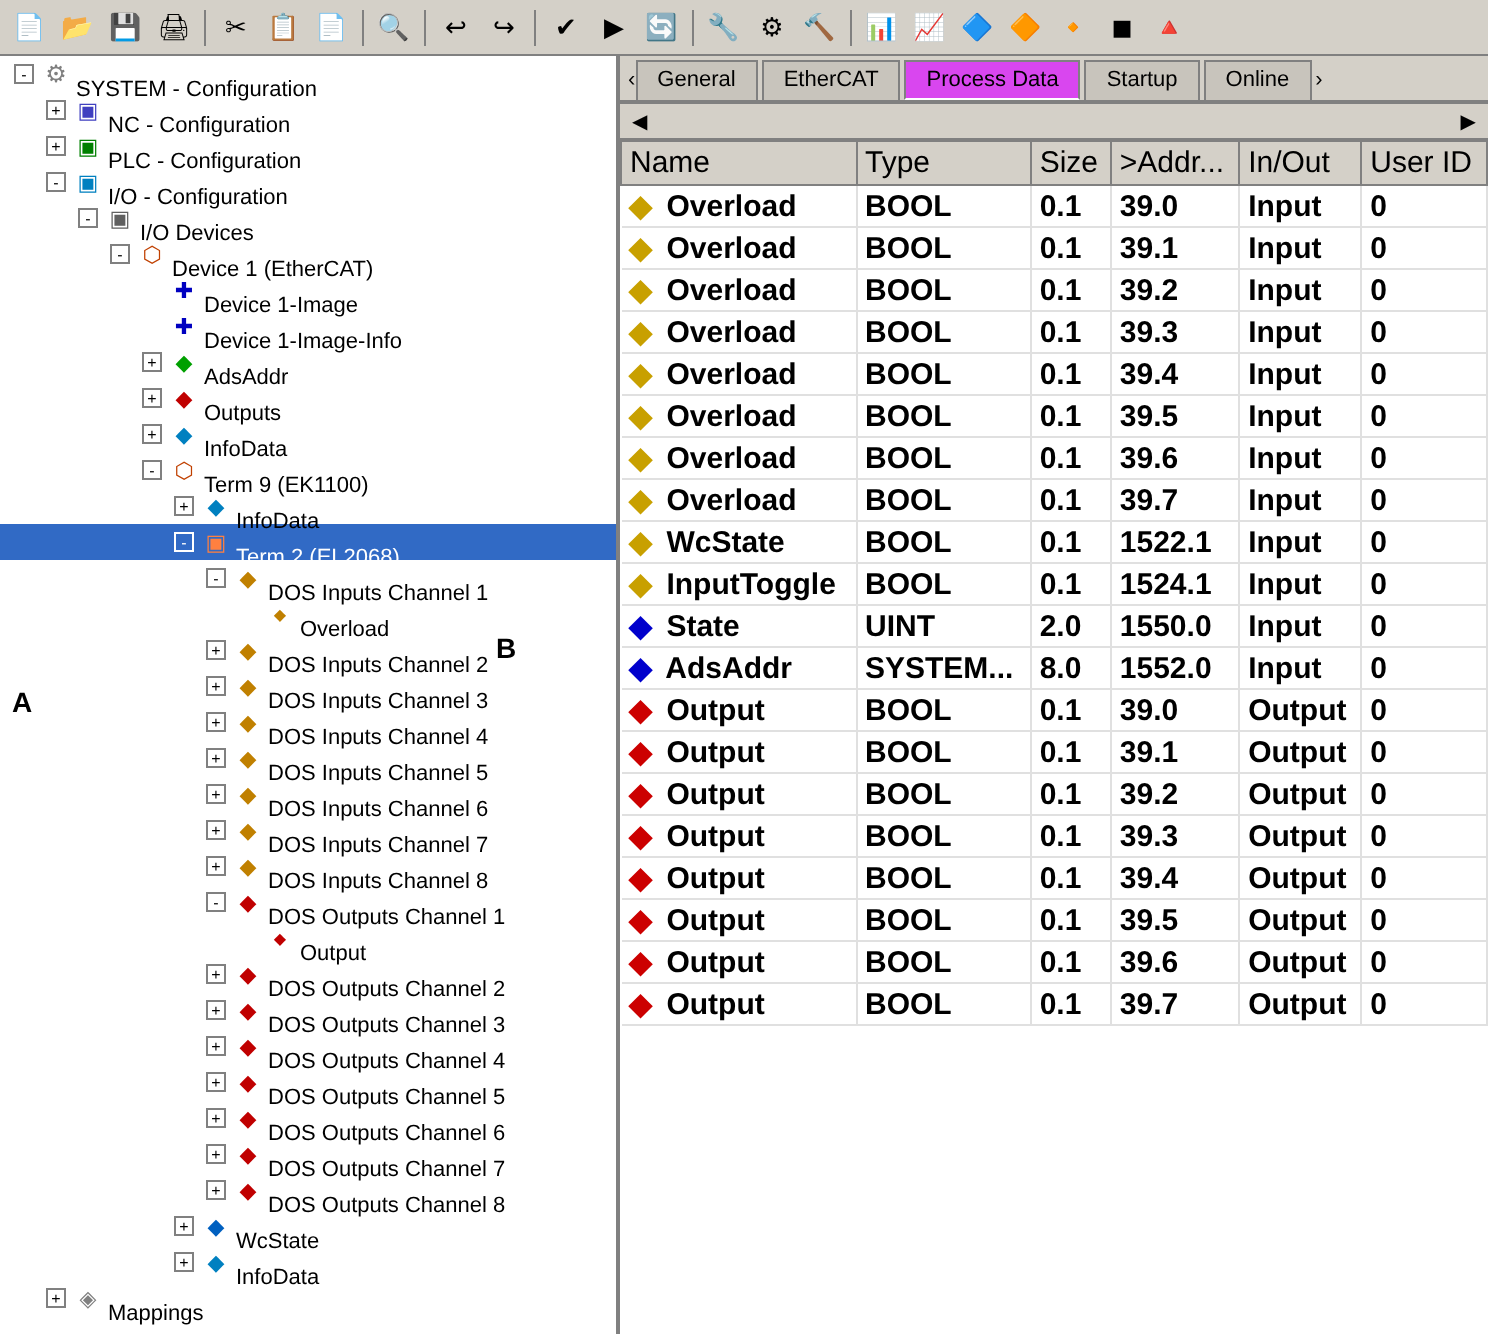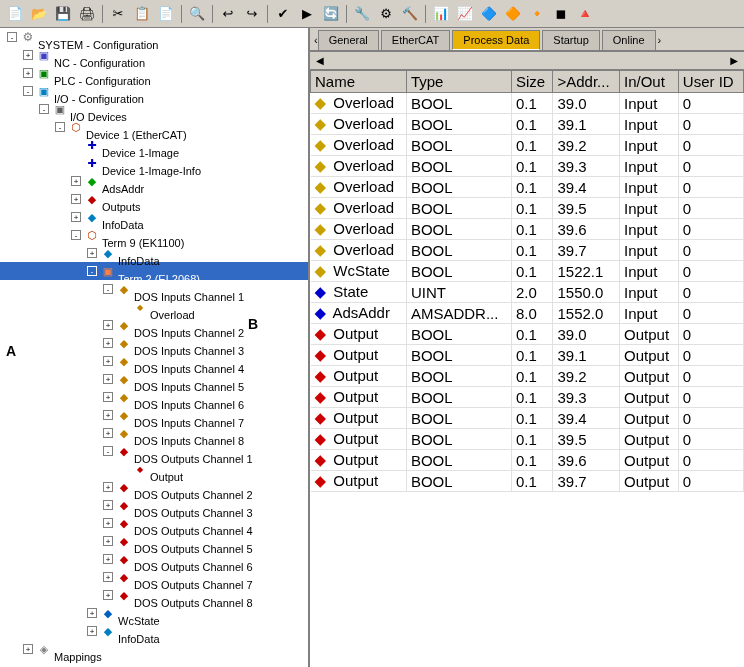--- a/index.html
+++ b/index.html
@@ -30,34 +30,34 @@
     .indent6 { padding-left: 84px; }
     .indent7 { padding-left: 100px; }
     .indent8 { padding-left: 116px; }
 
     
     .right-panel { flex: 1; display: flex; flex-direction: column; background: #d4d0c8; }
 
     
     .tabs { display: flex; background: #d4d0c8; padding: 2px 4px 0 4px; border-bottom: 2px solid #808080; }
     .tab { padding: 3px 10px; font-size: 11px; cursor: pointer; border: 1px solid #808080; border-bottom: none; background: #d4d0c8; margin-right: 2px; }
-    .tab.active { background: #eab308; border-bottom: 1px solid #fff; font-weight: normal; }
+    .tab.active { background: #d946ef; border-bottom: 1px solid #fff; font-weight: normal; }
     .tab:not(.active) { background: #c8c4bc; }
 
     
     .tab-scroll { display: flex; align-items: center; }
 
     
     .table-area { flex: 1; background: #fff; overflow: auto; }
     .scroll-bar-top { display: flex; align-items: center; background: #d4d0c8; height: 18px; border-bottom: 1px solid #808080; }
     .scroll-arrow { font-size: 10px; padding: 2px 6px; cursor: pointer; }
 
     table { width: 100%; border-collapse: collapse; font-size: 15px; }
     thead th { background: #d4d0c8; border: 1px solid #808080; padding: 2px 4px; text-align: left; font-weight: normal; position: sticky; top: 0; }
-    tbody tr { border-bottom: 1px solid #e0e0e0; }
+    tbody tr { border-bottom: 1px solid #e0e0e0; font-weight: bold; }
     tbody td { padding: 1px 4px; border-right: 1px solid #e0e0e0; height: 17px; }
 
     
     .ico-system { color: #808080; font-size: 12px; }
   </style>
 </head>
 <body>
 
 <div class="toolbar">
   <button class="toolbar-btn">📄</button>
@@ -503,35 +503,46 @@
       <span>WcState</span>
     </td>
     <td>BOOL</td>
     <td>0.1</td>
     <td>1522.1</td>
     <td>Input</td>
     <td>0</td>
   </tr>
             <tr>
     <td>
+      <span style="color:#c8a000; margin-right:3px;">◆</span>
+      <span>InputToggle</span>
+    </td>
+    <td>BOOL</td>
+    <td>0.1</td>
+    <td>1524.1</td>
+    <td>Input</td>
+    <td>0</td>
+  </tr>
+            <tr>
+    <td>
       <span style="color:#0000cc; margin-right:3px;">◆</span>
       <span>State</span>
     </td>
     <td>UINT</td>
     <td>2.0</td>
     <td>1550.0</td>
     <td>Input</td>
     <td>0</td>
   </tr>
             <tr>
     <td>
       <span style="color:#0000cc; margin-right:3px;">◆</span>
       <span>AdsAddr</span>
     </td>
-    <td>AMSADDR...</td>
+    <td>SYSTEM...</td>
     <td>8.0</td>
     <td>1552.0</td>
     <td>Input</td>
     <td>0</td>
   </tr>
             <tr>
     <td>
       <span style="color:#cc0000; margin-right:3px;">◆</span>
       <span>Output</span>
     </td>

